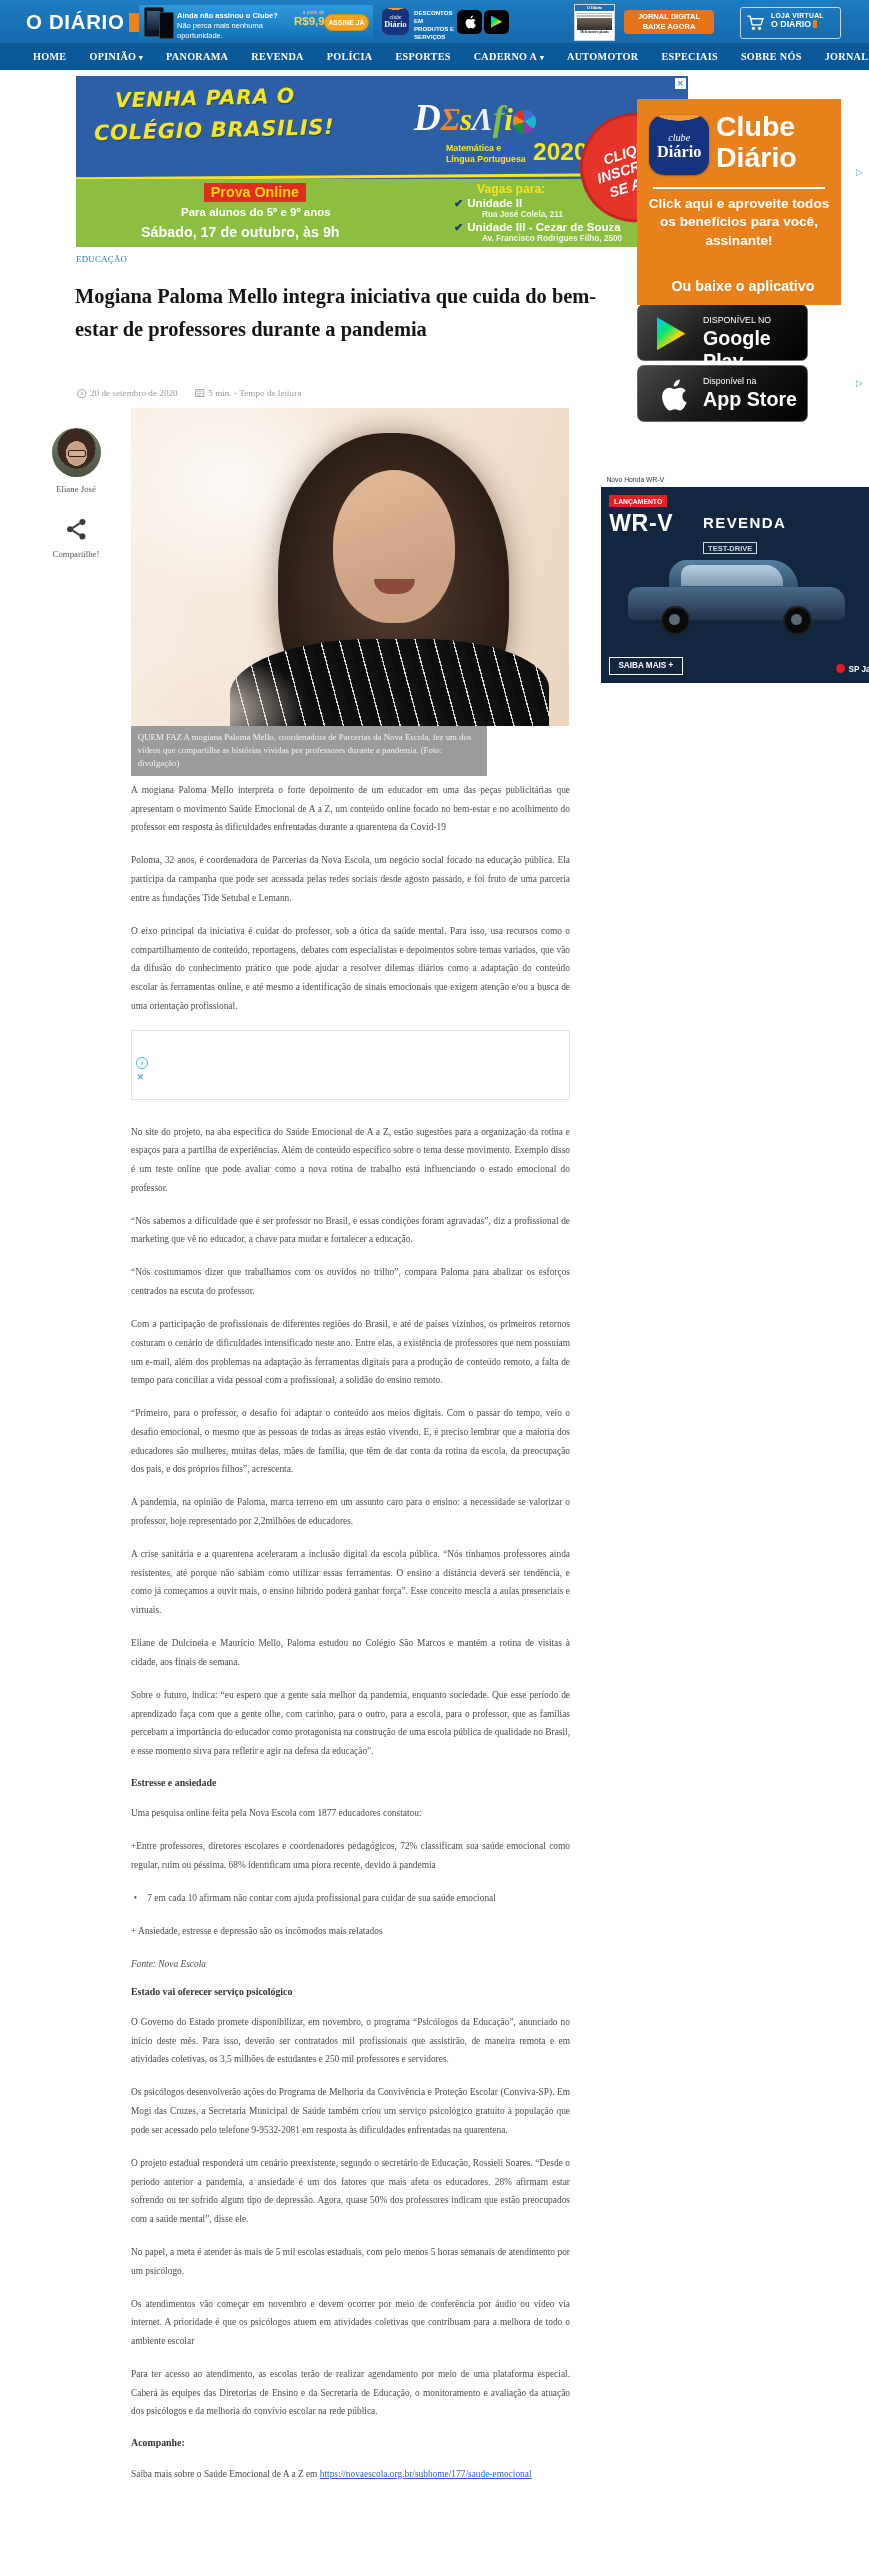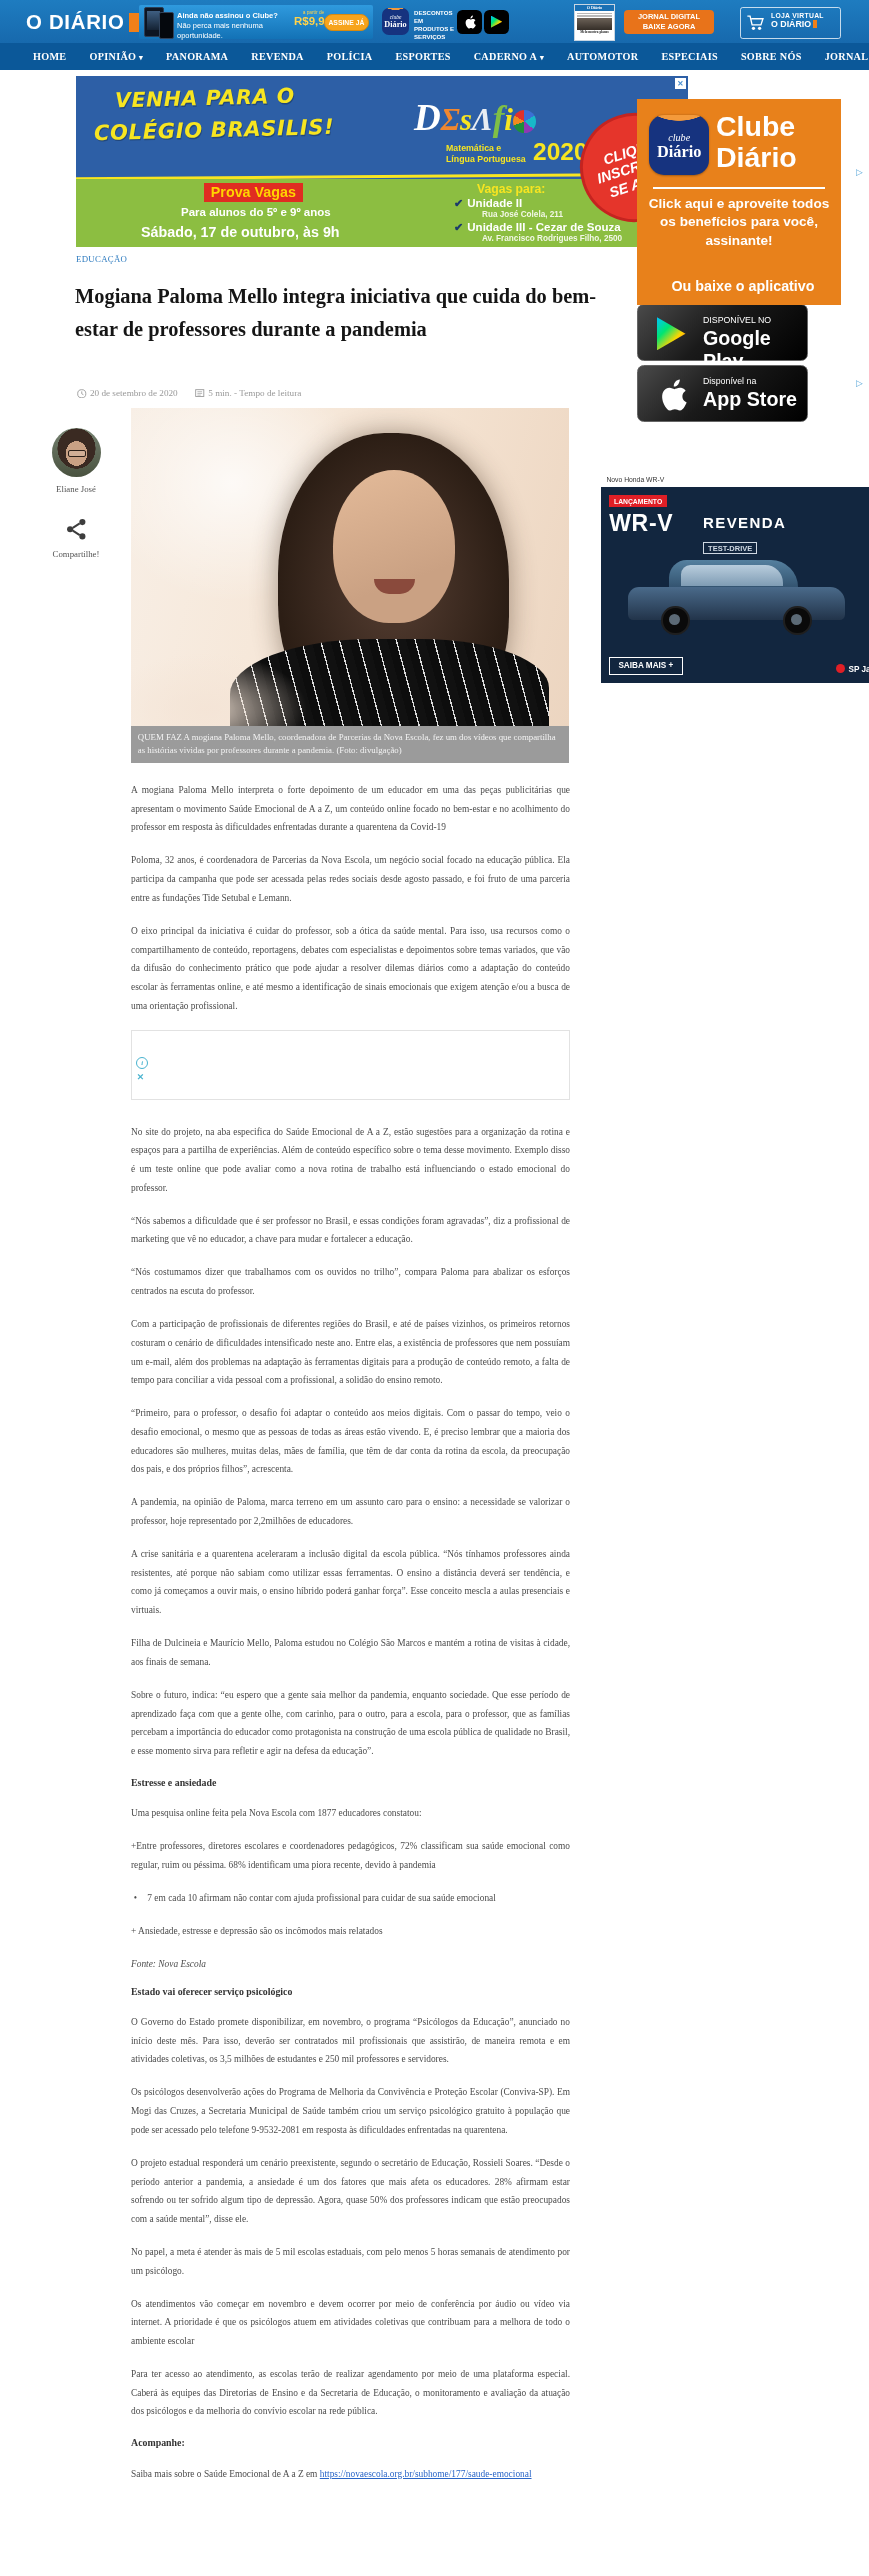--- a/index.html
+++ b/index.html
@@ -142,21 +142,21 @@
   .photo .glow{position:absolute;left:-41px;top:-54px;width:285px;height:258px;border-radius:50%;background:radial-gradient(rgba(255,255,255,.75),rgba(255,255,255,0) 65%);}
   .photo .hair{position:absolute;right:60px;top:24.5px;width:231px;height:306px;border-radius:46% 48% 40% 44%;
                background:radial-gradient(#4a352a 20%,#2c1e15 70%);box-shadow:0 0 27px rgba(60,40,25,.45);}
   .photo .face{position:absolute;right:114px;top:62px;width:122px;height:153px;border-radius:50% 50% 46% 46%;
                background:linear-gradient(160deg,#e0b796 10%,#caa183 70%);}
   .photo .smile{position:absolute;right:154px;top:171px;width:41px;height:15px;border-radius:0 0 27px 27px;background:#8a4a3c;}
   .photo .teeth{position:absolute;right:158px;top:171px;width:33px;height:6.1px;border-radius:1.4px;background:#f4ece4;}
   .photo .shirt{position:absolute;right:20.4px;top:231px;width:319px;height:122px;border-radius:45% 40% 0 0;
                 background:repeating-linear-gradient(75deg,#0d0d0d 0 8.2px,#ddd 8.2px 9.5px,#111 9.5px 18.3px);}
   .photo .arm{position:absolute;left:-27px;bottom:-41px;width:204px;height:115px;border-radius:50%;background:radial-gradient(rgba(244,228,214,.9),rgba(244,228,214,0) 70%);}
-  .caption{position:absolute;left:131px;top:726px;width:438px;box-sizing:border-box;background:#9b9b9b;color:#f3f3f3;
+  .caption{position:absolute;left:131px;top:726px;width:356px;box-sizing:border-box;background:#9b9b9b;color:#f3f3f3;
            font:8.8px/13px "Liberation Serif",serif;padding:4.8px 6.8px 6.1px;}
   .bodycol{position:absolute;left:131px;top:781px;width:439px;}
   .b-p{font:9.4px/18.7px "Liberation Serif",serif;color:#4c4c4c;text-align:justify;margin:0 0 14.3px;}
   .b-h{font:bold 9.9px/15px "Liberation Serif",serif;color:#333;margin:4.1px 0 14.3px;}
   .b-i{font:italic 9.4px/18.7px "Liberation Serif",serif;color:#4c4c4c;margin:0 0 10px;}
   .b-li{font:9.4px/18.7px "Liberation Serif",serif;color:#4c4c4c;margin:0 0 14.3px;padding-left:16.3px;position:relative;}
   .b-li:before{content:"•";position:absolute;left:2.7px;top:0;}
   .inline-ad{position:relative;height:68px;border:0.7px solid #e2e2e2;margin:5.4px 0 23px;}
   .inline-ad .i1{position:absolute;left:4.1px;top:26px;width:10.2px;height:10.2px;border:0.7px solid #49b3cf;border-radius:50%;
                  color:#49b3cf;font:italic bold 6.8px/10.2px "Liberation Serif",serif;text-align:center;cursor:pointer;}
@@ -257,21 +257,21 @@
     </div>
     <div class="yr">2020</div>
     <div class="badge">
       <span>CLIQUE</span>
         <span>INSCREVA-</span>
         <span>SE AQUI!</span>
     </div>
     <div class="adx">✕</div>
     <div class="ylline"></div>
     <div class="green">
-      <span class="prova">Prova Vagas</span>
+      <span class="prova">Prova Online</span>
       <span class="alunos">Para alunos do 5º e 9º anos</span>
       <span class="sab">Sábado, 17 de outubro, às 9h</span>
       <span class="vagas">Vagas para:</span>
       <span class="un un1">
         <span class="chk">✔</span><span>Unidade II</span>
         <span class="addr">Rua José Colela, 211</span>
       </span>
       <span class="un un2">
         <span class="chk">✔</span><span>Unidade III - Cezar de Souza</span>
         <span class="addr">Av. Francisco Rodrigues Filho, 2500</span>
@@ -369,21 +369,21 @@
       <span class="i1">i</span>
       <span class="i2">✕</span>
     </div>
     <p class="b-p">No site do projeto, na aba especifica do Saúde Emocional de A a Z, estão sugestões para a organização da rotina e espaços para a partilha de experiências. Além de conteúdo específico sobre o tema desse movimento. Exemplo disso é um teste online que pode avaliar como a nova rotina de trabalho está influenciando o estado emocional do professor.</p>
     <p class="b-p">“Nós sabemos a dificuldade que é ser professor no Brasil, e essas condições foram agravadas”, diz a profissional de marketing que vê no educador, a chave para mudar e fortalecer a educação.</p>
     <p class="b-p">“Nós costumamos dizer que trabalhamos com os ouvidos no trilho”, compara Paloma para abalizar os esforços centrados na escuta do professor.</p>
     <p class="b-p">Com a participação de profissionais de diferentes regiões do Brasil, e até de países vizinhos, os primeiros retornos costuram o cenário de dificuldades intensificado neste ano. Entre elas, a existência de professores que nem possuíam um e-mail, além dos problemas na adaptação às ferramentas digitais para a produção de conteúdo remoto, a falta de tempo para conciliar a vida pessoal com a profissional, a solidão do ensino remoto.</p>
     <p class="b-p">“Primeiro, para o professor, o desafio foi adaptar o conteúdo aos meios digitais. Com o passar do tempo, veio o desafio emocional, o mesmo que as pessoas de todas as áreas estão vivendo. E, é preciso lembrar que a maioria dos educadores são mulheres, muitas delas, mães de família, que têm de dar conta da rotina da escola, da preocupação dos pais, e dos próprios filhos”, acrescenta.</p>
     <p class="b-p">A pandemia, na opinião de Paloma, marca terreno em um assunto caro para o ensino: a necessidade se valorizar o professor, hoje representado por 2,2milhões de educadores.</p>
     <p class="b-p">A crise sanitária e a quarentena aceleraram a inclusão digital da escola pública. “Nós tínhamos professores ainda resistentes, até porque não sabiam como utilizar essas ferramentas. O ensino a distância deverá ser tendência, e como já começamos a ouvir mais, o ensino híbrido poderá ganhar força”. Esse conceito mescla a aulas presenciais e virtuais.</p>
-    <p class="b-p">Filha de Dulcineia e Maurício Mello, Paloma estudou no Colégio São Marcos e mantém a rotina de visitas à cidade, aos finais de semana.</p>
+    <p class="b-p">Eliane de Dulcineia e Maurício Mello, Paloma estudou no Colégio São Marcos e mantém a rotina de visitas à cidade, aos finais de semana.</p>
     <p class="b-p">Sobre o futuro, indica: “eu espero que a gente saia melhor da pandemia, enquanto sociedade. Que esse período de aprendizado faça com que a gente olhe, com carinho, para o outro, para a escola, para o professor, que as famílias percebam a importância do educador como protagonista na construção de uma escola pública de qualidade no Brasil, e esse momento sirva para refletir e agir na defesa da educação”.</p>
     <h3 class="b-h">Estresse e ansiedade</h3>
     <p class="b-p">Uma pesquisa online feita pela Nova Escola com 1877 educadores constatou:</p>
     <p class="b-p">+Entre professores, diretores escolares e coordenadores pedagógicos, 72% classificam sua saúde emocional como regular, ruim ou péssima. 68% identificam uma piora recente, devido à pandemia</p>
     <p class="b-li">7 em cada 10 afirmam não contar com ajuda profissional para cuidar de sua saúde emocional</p>
     <p class="b-p">+ Ansiedade, estresse e depressão são os incômodos mais relatados</p>
     <p class="b-i">Fonte: Nova Escola</p>
     <h3 class="b-h">Estado vai oferecer serviço psicológico</h3>
     <p class="b-p">O Governo do Estado promete disponibilizar, em novembro, o programa “Psicólogos da Educação”, anunciado no início deste mês. Para isso, deverão ser contratados mil profissionais que assistirão, de maneira remota e em atividades coletivas, os 3,5 milhões de estudantes e 250 mil professores e servidores.</p>
     <p class="b-p">Os psicólogos desenvolverão ações do Programa de Melhoria da Convivência e Proteção Escolar (Conviva-SP). Em Mogi das Cruzes, a Secretaria Municipal de Saúde também criou um serviço psicológico gratuito à população que pode ser acessado pelo telefone 9-9532-2081 em resposta às dificuldades enfrentadas na quarentena.</p>

